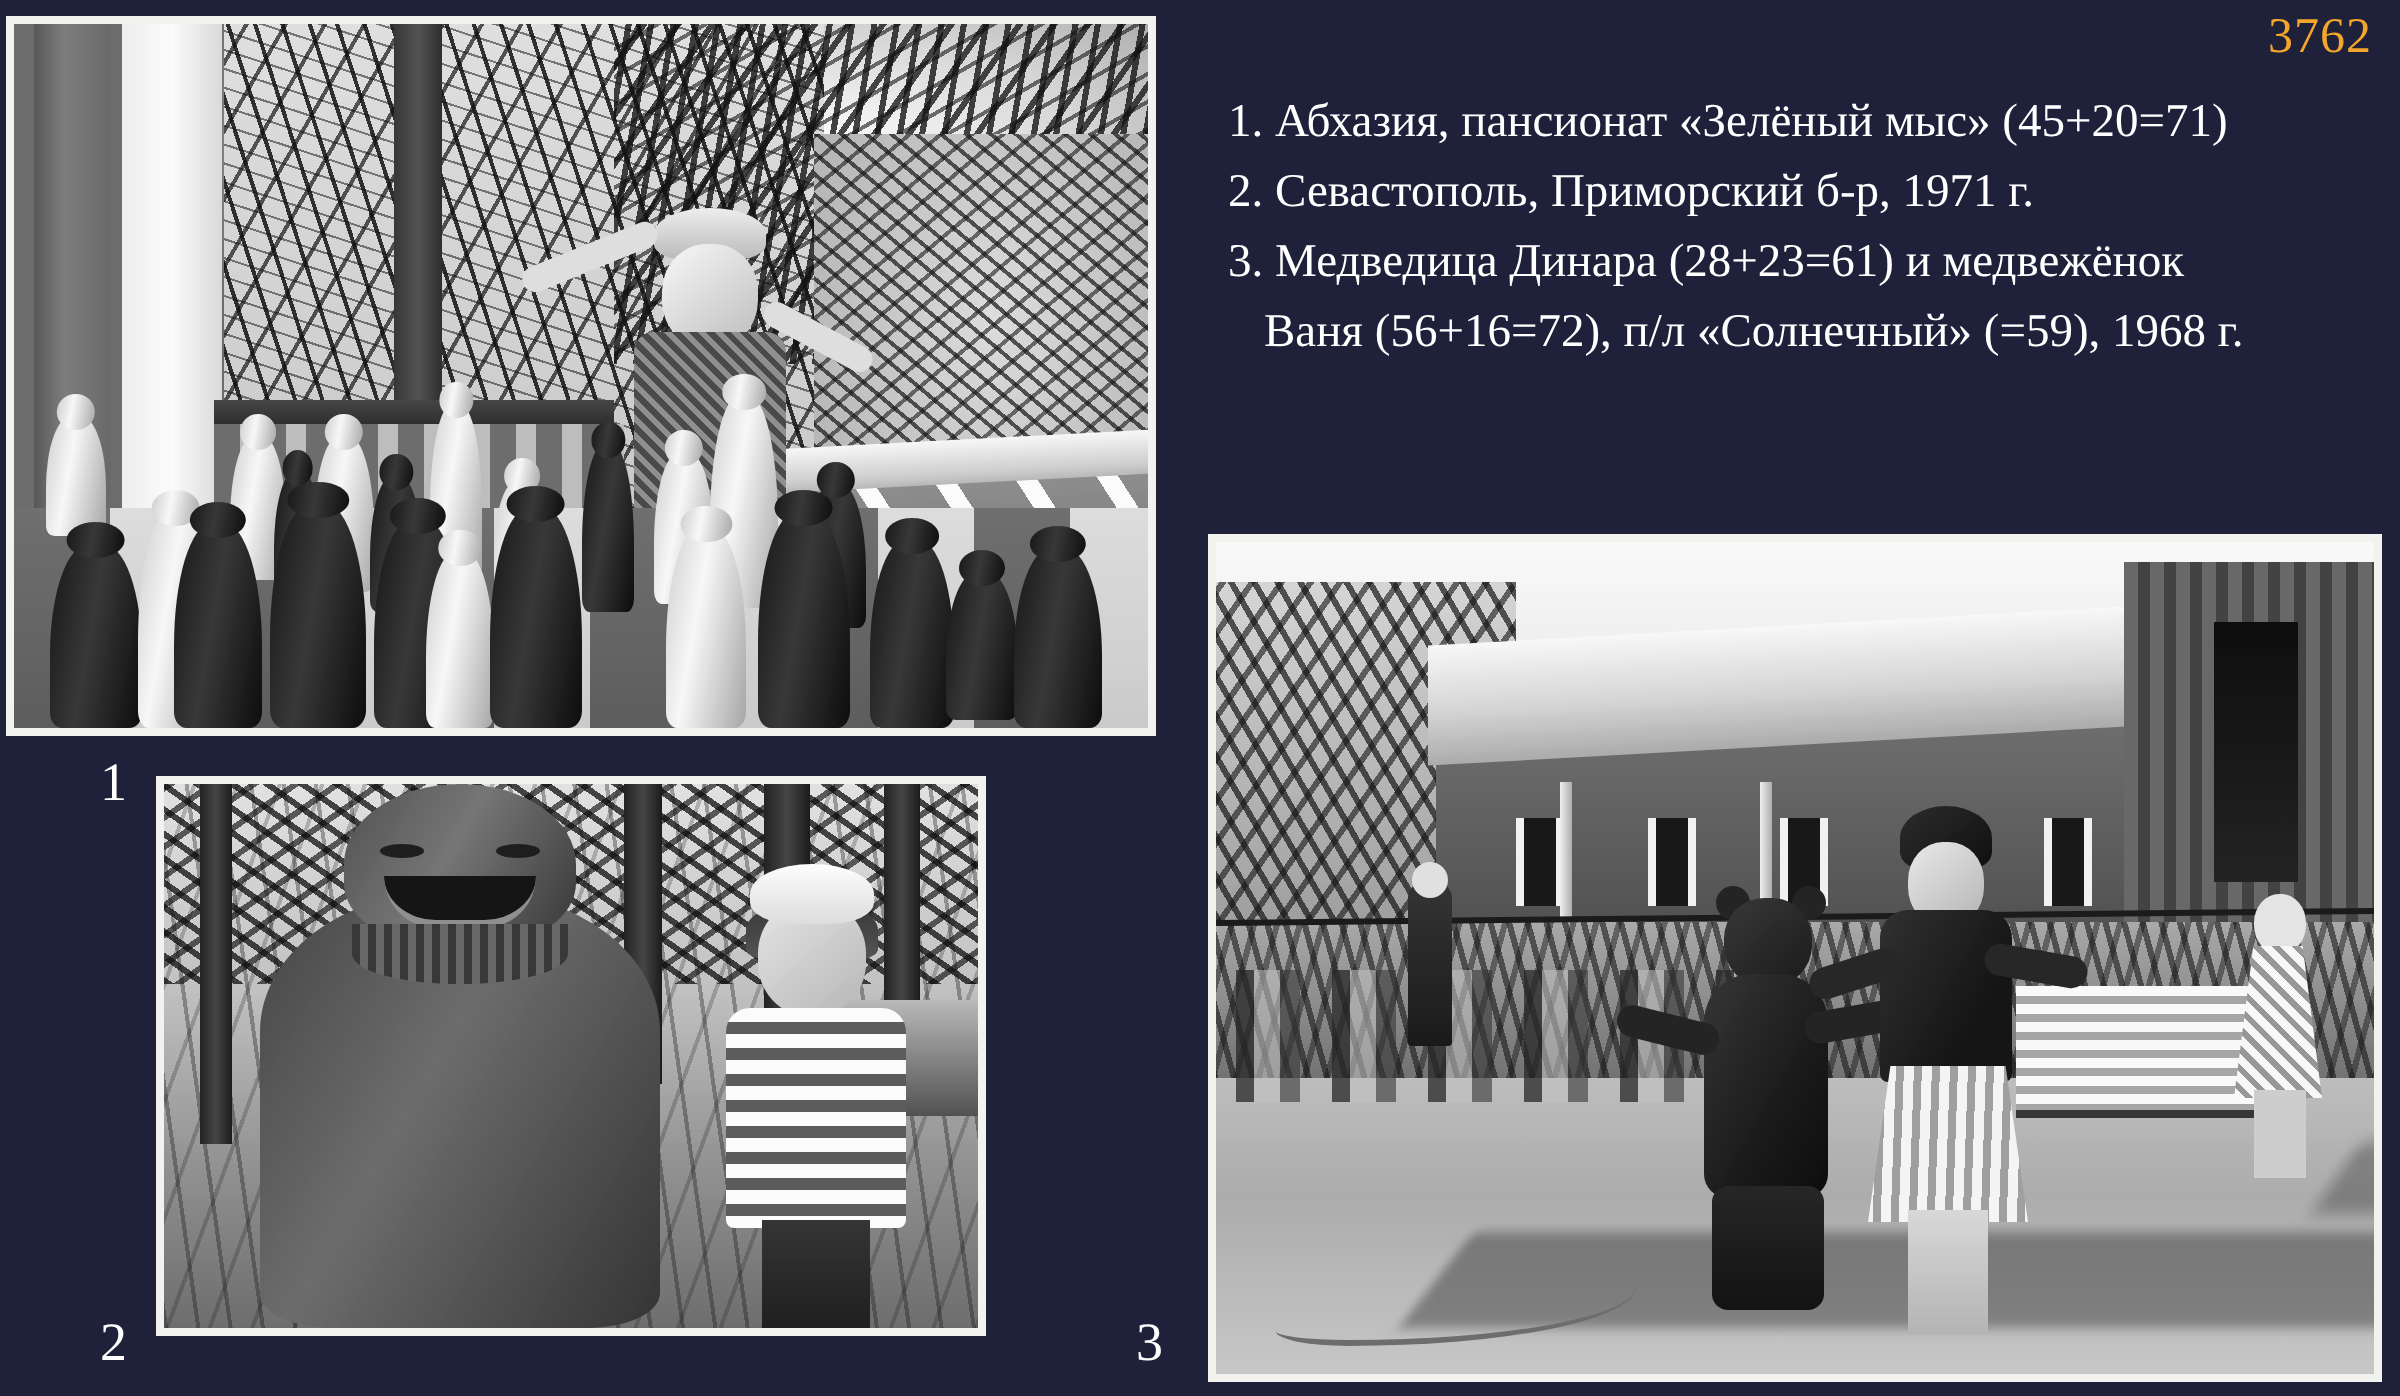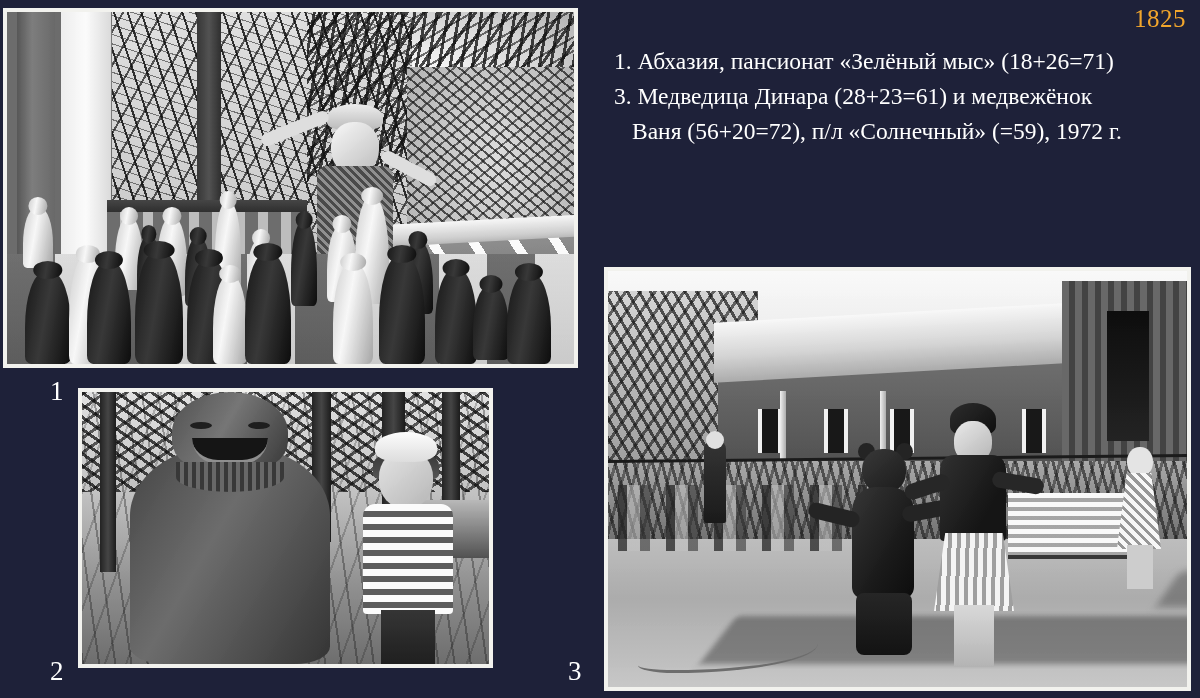--- a/index.html
+++ b/index.html
@@ -430,21 +430,21 @@
     position: absolute; left: 30px; bottom: 14px; width: 180px; height: 34px;
     border-bottom: 3px solid #6f6f6a;
     border-radius: 0 0 80% 20%;
   }
 </style>
 </head>
 <body>
 
 <div class="slide" style="background: rgb(30, 33, 57);">
 
-  <div class="page-number" style="color: rgb(242, 166, 44);">1825</div>
+  <div class="page-number" style="color: rgb(242, 166, 44);">3762</div>
 
   <div class="photo" id="photo-1">
     <div class="canvas">
       <div class="p1-sky"></div>
       <div class="p1-foliage" id="p1-trees"></div>
       <div class="p1-foliage" id="p1-palm"></div>
       <div class="p1-foliage" id="p1-bush"></div>
       <div class="p1-pillar" id="p1-pillar-a"></div>
       <div class="p1-pillar" id="p1-pillar-b"></div>
       <div class="p1-pillar" id="p1-pillar-c"></div>
@@ -569,18 +569,19 @@
         <div id="p3-girl-right-dress"></div>
         <div id="p3-girl-right-legs"></div>
       </div>
 
       <div id="p3-rope"></div>
     </div>
   </div>
   <div class="photo-label" id="label-3">3</div>
 
   <div class="caption-block">
-    <span class="caption-line item">1. Абхазия, пансионат «Зелёный мыс» (18+26=71)</span>
+    <span class="caption-line item">1. Абхазия, пансионат «Зелёный мыс» (45+20=71)</span>
+    <span class="caption-line item">2. Севастополь, Приморский б-р, 1971 г.</span>
     <span class="caption-line item">3. Медведица Динара (28+23=61) и медвежёнок</span>
-    <span class="caption-line indent-2">Ваня (56+20=72), п/л «Солнечный» (=59), 1972 г.</span>
+    <span class="caption-line indent-2">Ваня (56+16=72), п/л «Солнечный» (=59), 1968 г.</span>
   </div>
 
 </div>
 
 </body></html>

